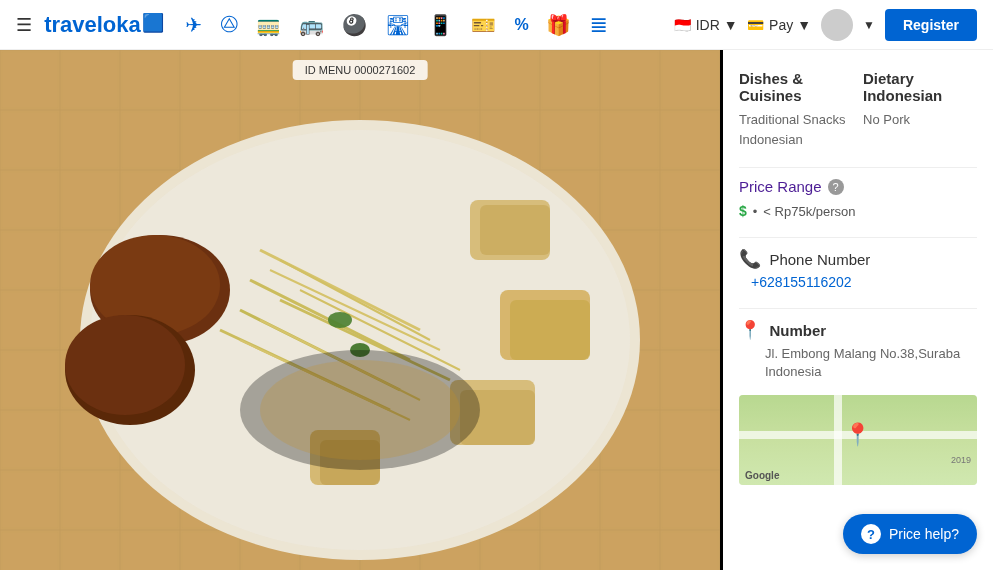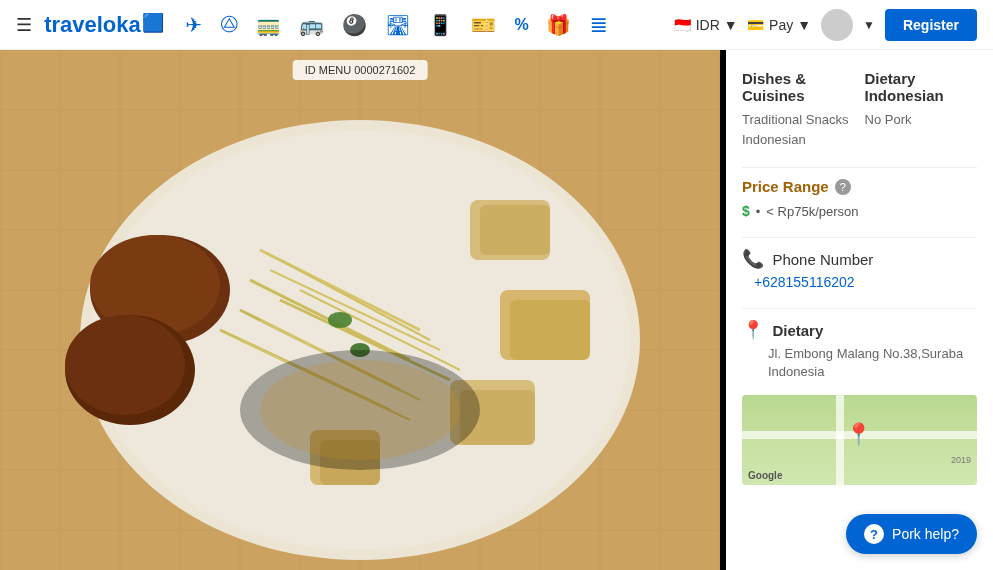--- a/index.html
+++ b/index.html
@@ -132,39 +132,39 @@
       padding: 4px 12px;
       font-size: 11px;
       color: #333;
       border-radius: 4px;
     }
 
     
     .info-panel {
       width: 319px;
       padding: 20px 16px;
-      border-left: 6px solid #000000;
+      border-left: 3px solid #000000;
       overflow-y: auto;
       background: #fff;
     }
 
     .info-section {
       margin-bottom: 18px;
     }
 
     .price-range-header {
       display: flex;
       align-items: center;
       gap: 6px;
       margin-bottom: 8px;
     }
     .price-range-title {
       font-size: 15px;
-      font-weight: bold;
-      color: #a16207;
+      font-weight: normal;
+      color: #4c1d95;
     }
     .help-icon {
       width: 16px;
       height: 16px;
       border-radius: 50%;
       background: #999;
       color: #fff;
       font-size: 11px;
       display: flex;
       align-items: center;
@@ -510,35 +510,35 @@
         <span class="phone-title">Phone Number</span>
       </div>
       <div class="phone-number">+628155116202</div>
     </div>
 
     <div class="divider"></div>
 
     <div class="address-section">
       <div class="address-header">
         <span class="address-icon">📍</span>
-        <span class="address-title">Dietary</span>
+        <span class="address-title">Number</span>
       </div>
       <div class="address-text">Jl. Embong Malang No.38,Suraba Indonesia</div>
     </div>
 
     <div class="map-container">
       <div class="map-bg">
         <div class="map-road1"></div>
         <div class="map-road2"></div>
         <div class="map-pin">📍</div>
         <div class="map-google-logo">Google</div>
         <div class="map-year">2019</div>
       </div>
     </div>
 
 
   </div>
 </div>
 
 <button class="need-help-btn">
   <div class="help-circle">?</div>
-  <span>Pork help?</span>
+  <span>Price help?</span>
 </button>
 
 </body></html>

